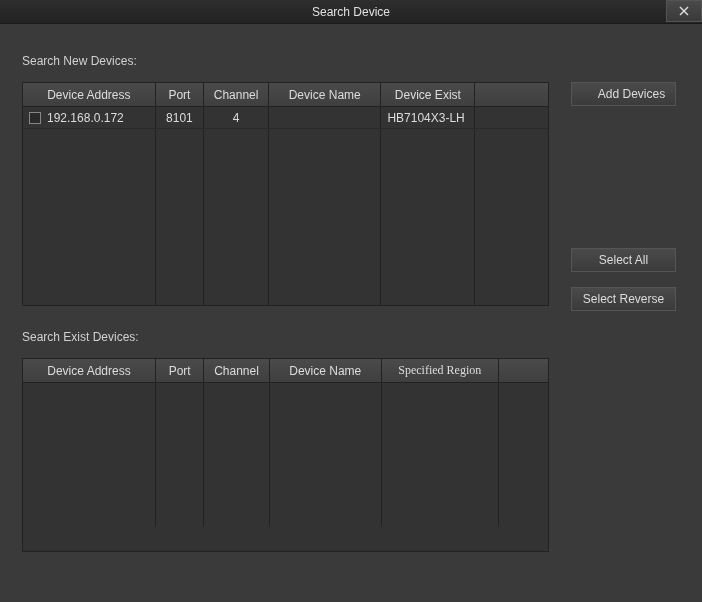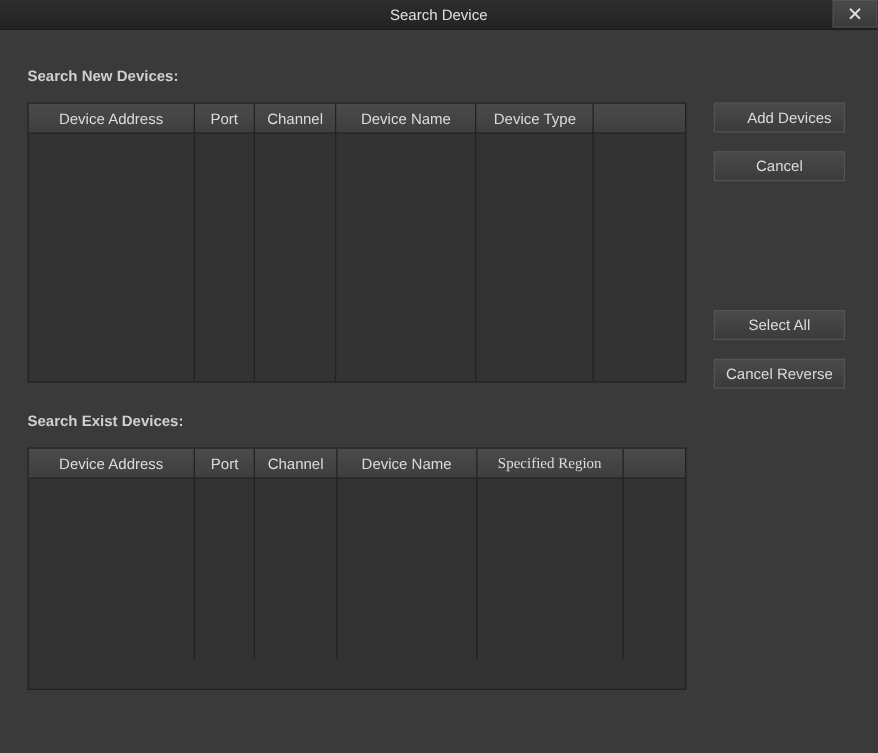--- a/index.html
+++ b/index.html
@@ -52,21 +52,20 @@
     }
     .content {
       padding: 0;
       position: relative;
       height: 578px;
     }
     .section-label {
       position: absolute;
       color: #d0d0d0;
       font-size: 12px;
-      font-weight: bold;
     }
     .label-new {
       left: 22px;
       top: 30px;
     }
     .label-exist {
       left: 22px;
       top: 306px;
     }
     .table {
@@ -214,39 +213,51 @@
 <div class="content">
 
   <div class="section-label label-new">Search New Devices:</div>
 
   <div class="table table-new">
     <div class="table-header">
       <div class="th col-addr">Device Address</div>
       <div class="th col-port">Port</div>
       <div class="th col-channel">Channel</div>
       <div class="th col-name">Device Name</div>
-      <div class="th col-type">Device Type</div>
+      <div class="th col-type">Device Exist</div>
       <div class="th col-last"></div>
     </div>
     <div class="new-body-container">
       <div class="new-body-cols">
         <div class="filler-col col-addr"></div>
         <div class="filler-col col-port"></div>
         <div class="filler-col col-channel"></div>
         <div class="filler-col col-name"></div>
         <div class="filler-col col-type"></div>
         <div class="filler-col col-last"></div>
       </div>
+      <div class="new-body-rows">
+        <div class="table-row">
+          <div class="td col-addr td-addr">
+            <div class="row-checkbox"></div>
+            <span>192.168.0.172</span>
+          </div>
+          <div class="td col-port td-center">8101</div>
+          <div class="td col-channel td-center">4</div>
+          <div class="td col-name td-left"></div>
+          <div class="td col-type td-left">HB7104X3-LH</div>
+          <div class="td col-last"></div>
+        </div>
+      </div>
     </div>
   </div>
 
   <div class="btn btn-add">Add Devices</div>
-  <div class="btn btn-cancel">Cancel</div>
   <div class="btn btn-selectall">Select All</div>
-  <div class="btn btn-selectrev">Cancel Reverse</div>
+  <div class="btn btn-selectrev">Select Reverse</div>
 
   <div class="section-label label-exist">Search Exist Devices:</div>
 
   <div class="table table-exist">
     <div class="table-header">
       <div class="th col-addr">Device Address</div>
       <div class="th col-port">Port</div>
       <div class="th col-channel">Channel</div>
       <div class="th col-name">Device Name</div>
       <div class="th col-region">Specified Region</div>

